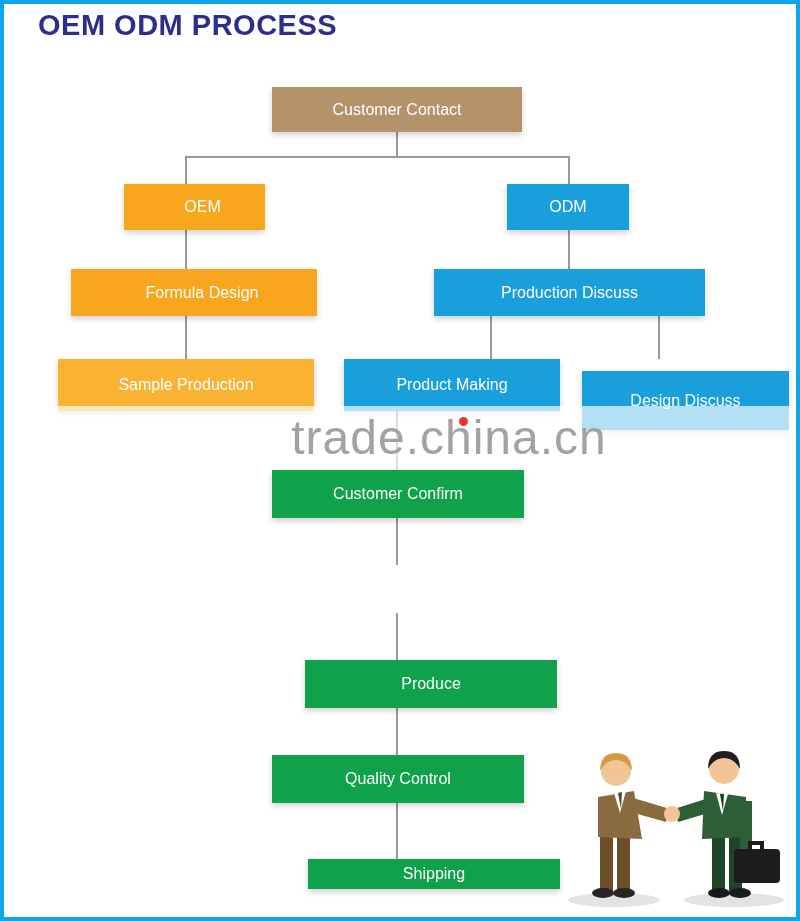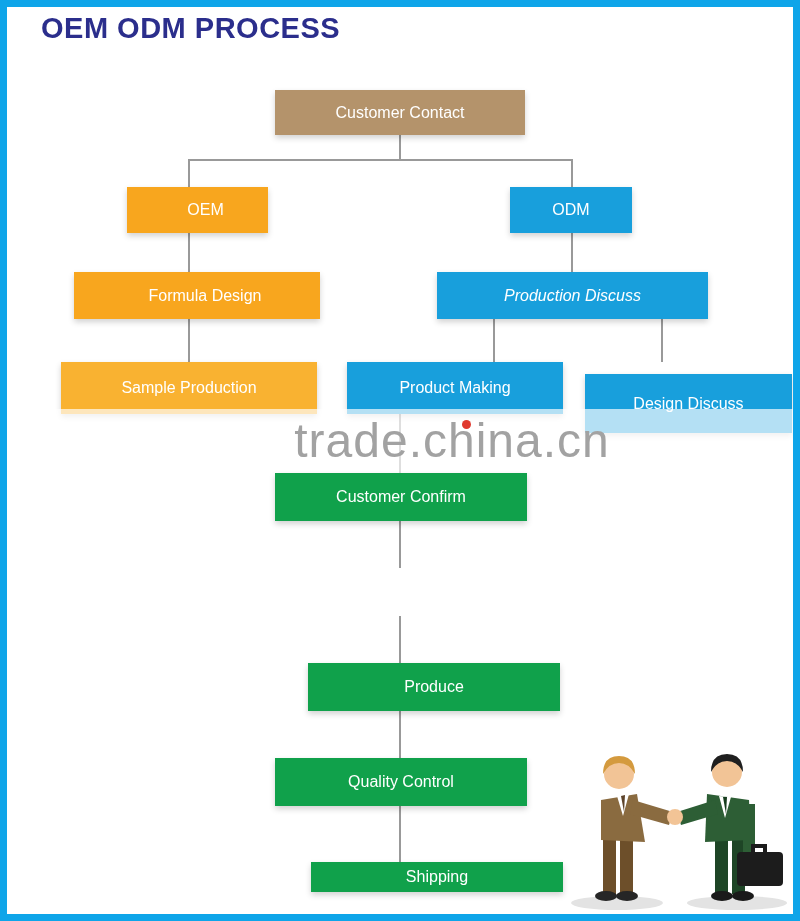--- a/index.html
+++ b/index.html
@@ -5,21 +5,21 @@
   html, body { margin: 0; padding: 0; background: #ffffff; }
   body { font-family: "Liberation Sans", sans-serif; }
 
   .canvas {
     position: relative;
     width: 800px;
     height: 921px;
     margin: 0 auto;
     background: #ffffff;
     overflow: hidden;
-    border: 7px solid #0ea5e9;
+    border: 4px solid #0ea5e9;
     box-sizing: border-box;
   }
 
   .page-title {
     position: absolute;
     left: 34px;
     top: 5px;
     font-size: 29px;
     font-weight: bold;
     letter-spacing: 0.5px;
@@ -110,21 +110,21 @@
   <div class="line vline" style="left:392px; top:799px; height:56px;"></div>
 
   <div class="node root-box" style="left:268px; top:83px; width:250px; height:45px;">Customer Contact</div>
 
   <div class="node oem" style="left:120px; top:180px; width:125px; height:46px;">OEM</div>
 
   <div class="node odm" style="left:503px; top:180px; width:122px; height:46px;">ODM</div>
 
   <div class="node oem" style="left:67px; top:265px; width:230px; height:47px;">Formula Design</div>
 
-  <div class="node odm" style="left:430px; top:265px; width:271px; height:47px;font-style:italic;">Production Discuss</div>
+  <div class="node odm" style="left:430px; top:265px; width:271px; height:47px;">Production Discuss</div>
 
   <div class="node oem-light" style="left:54px; top:355px; width:256px; height:52px;">Sample Production</div>
 
   <div class="node odm" style="left:340px; top:355px; width:216px; height:52px;">Product Making</div>
 
   <div class="node odm" style="left:578px; top:367px; width:207px; height:59px;text-align:right;">Design Discuss</div>
 
   <div class="node green" style="left:268px; top:466px; width:252px; height:48px; z-index:6;">Customer Confirm</div>
 
 

